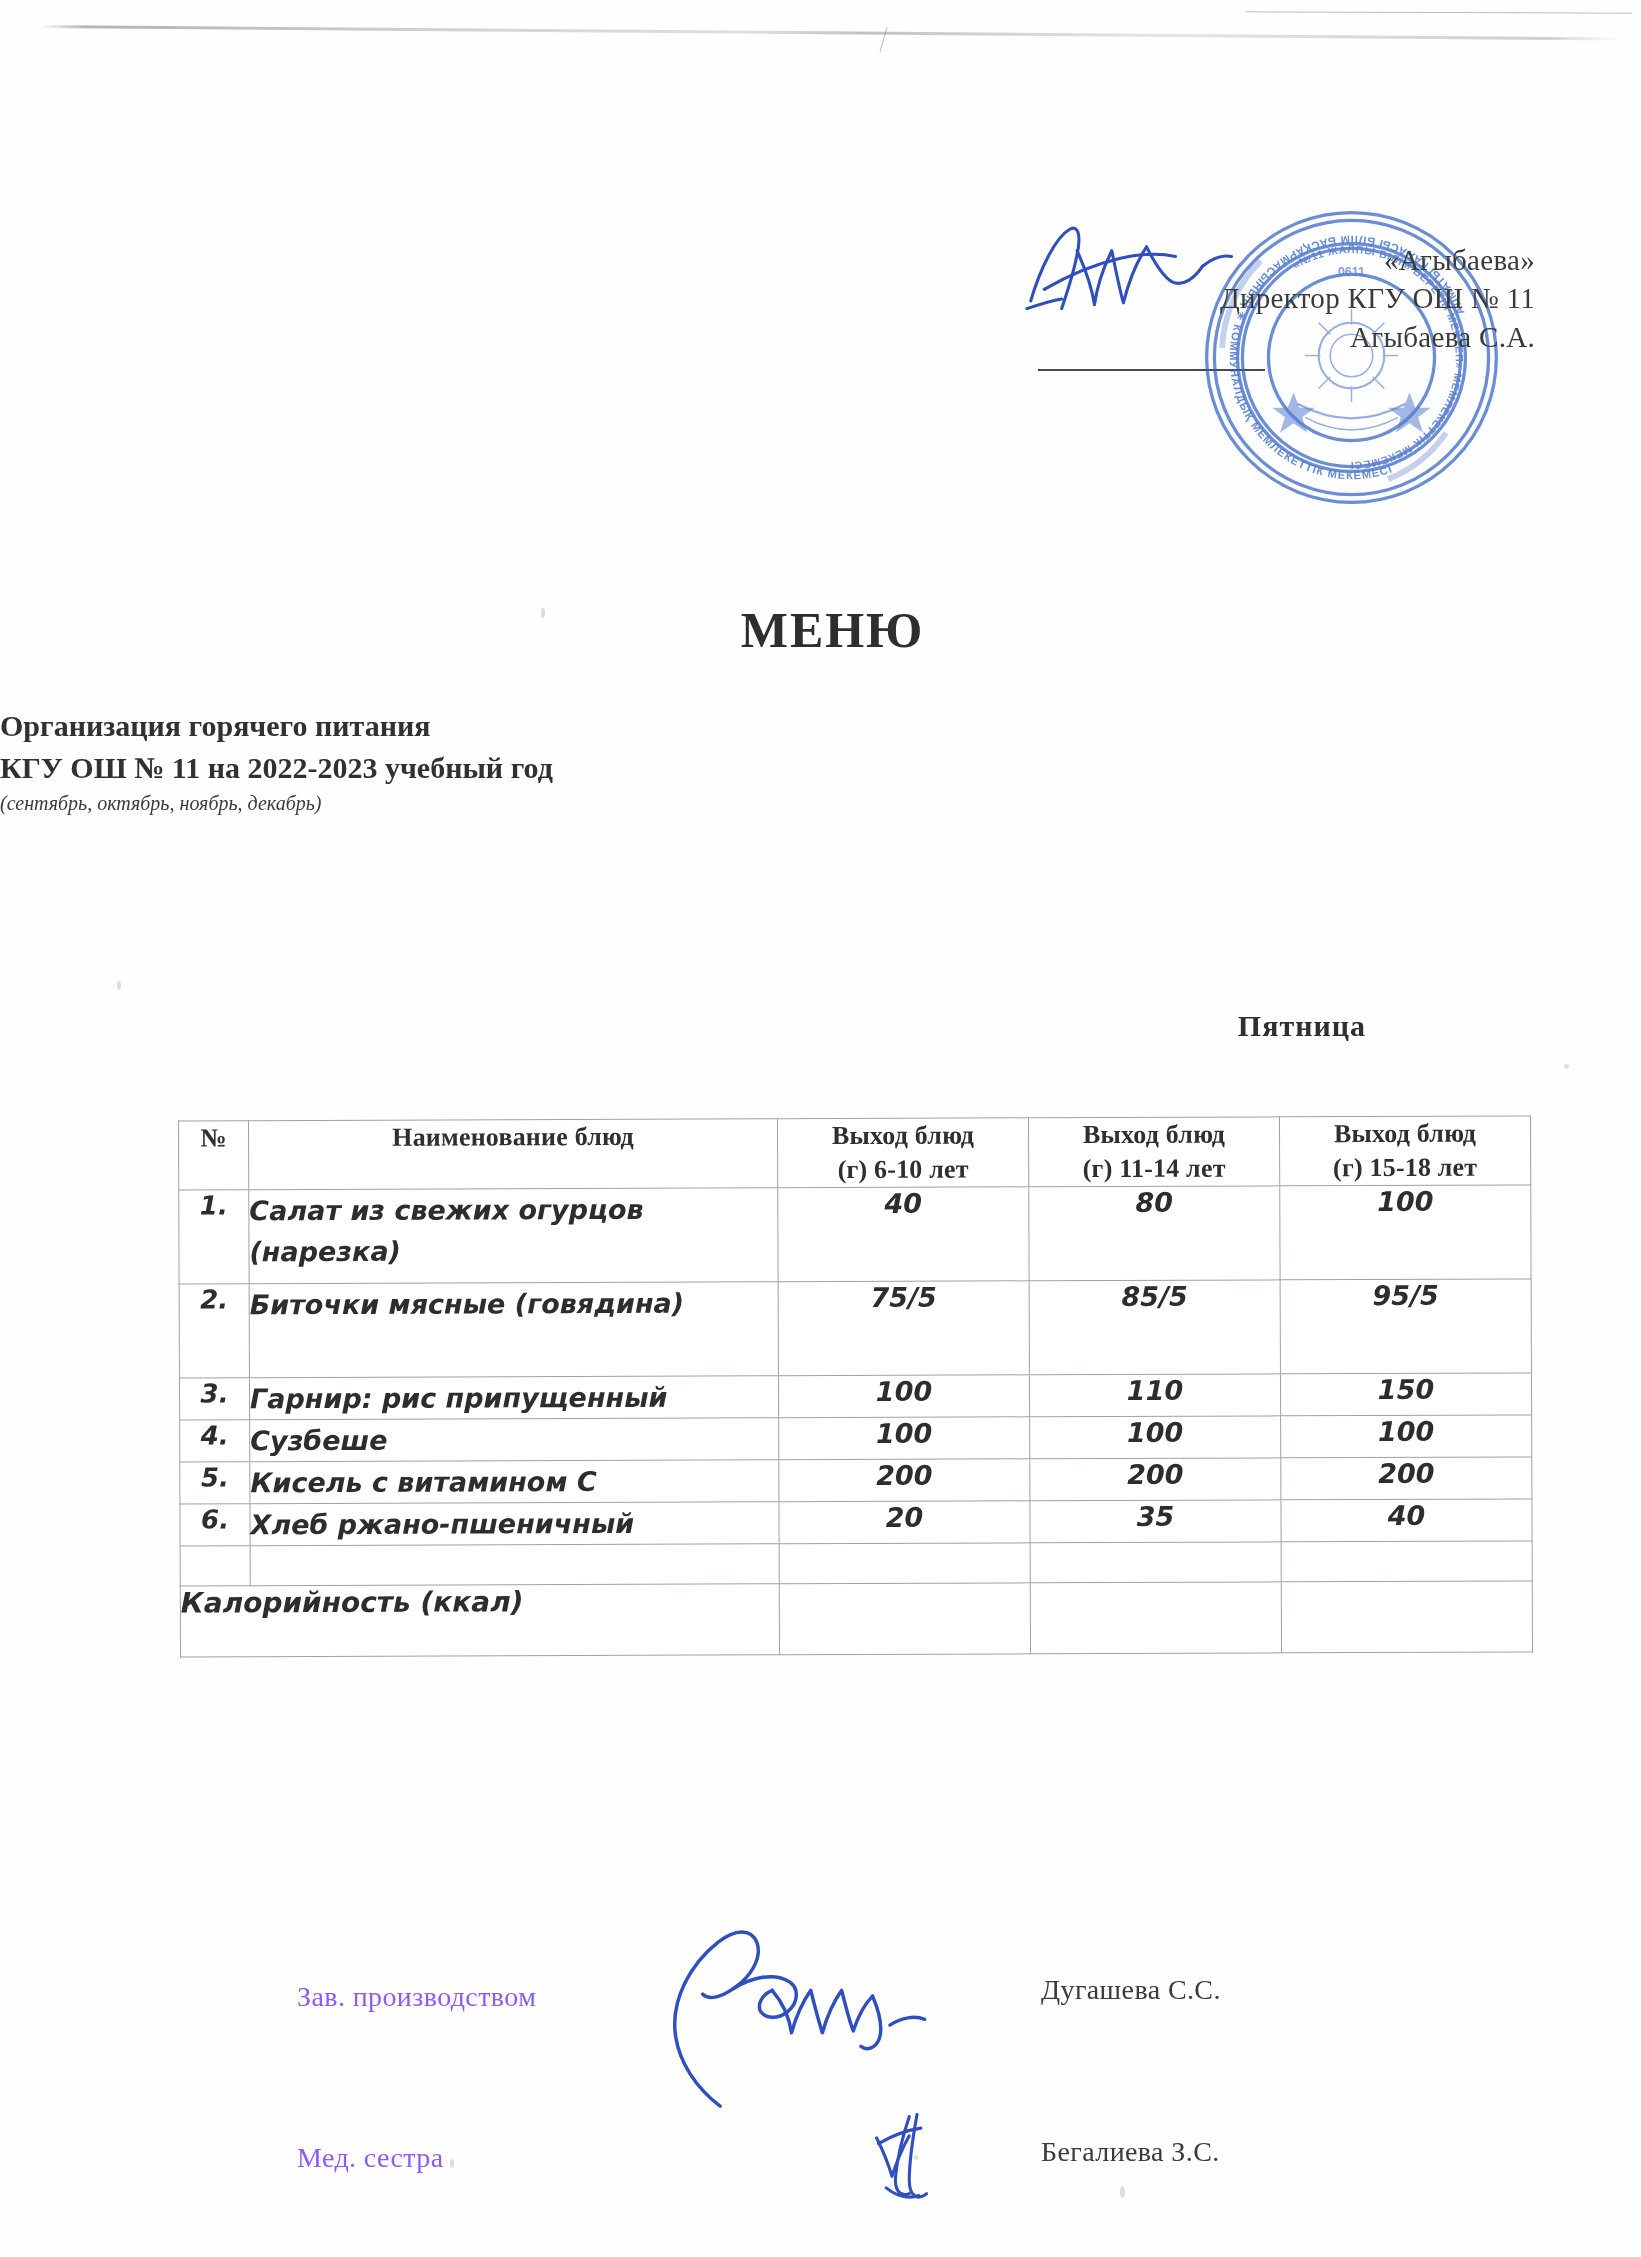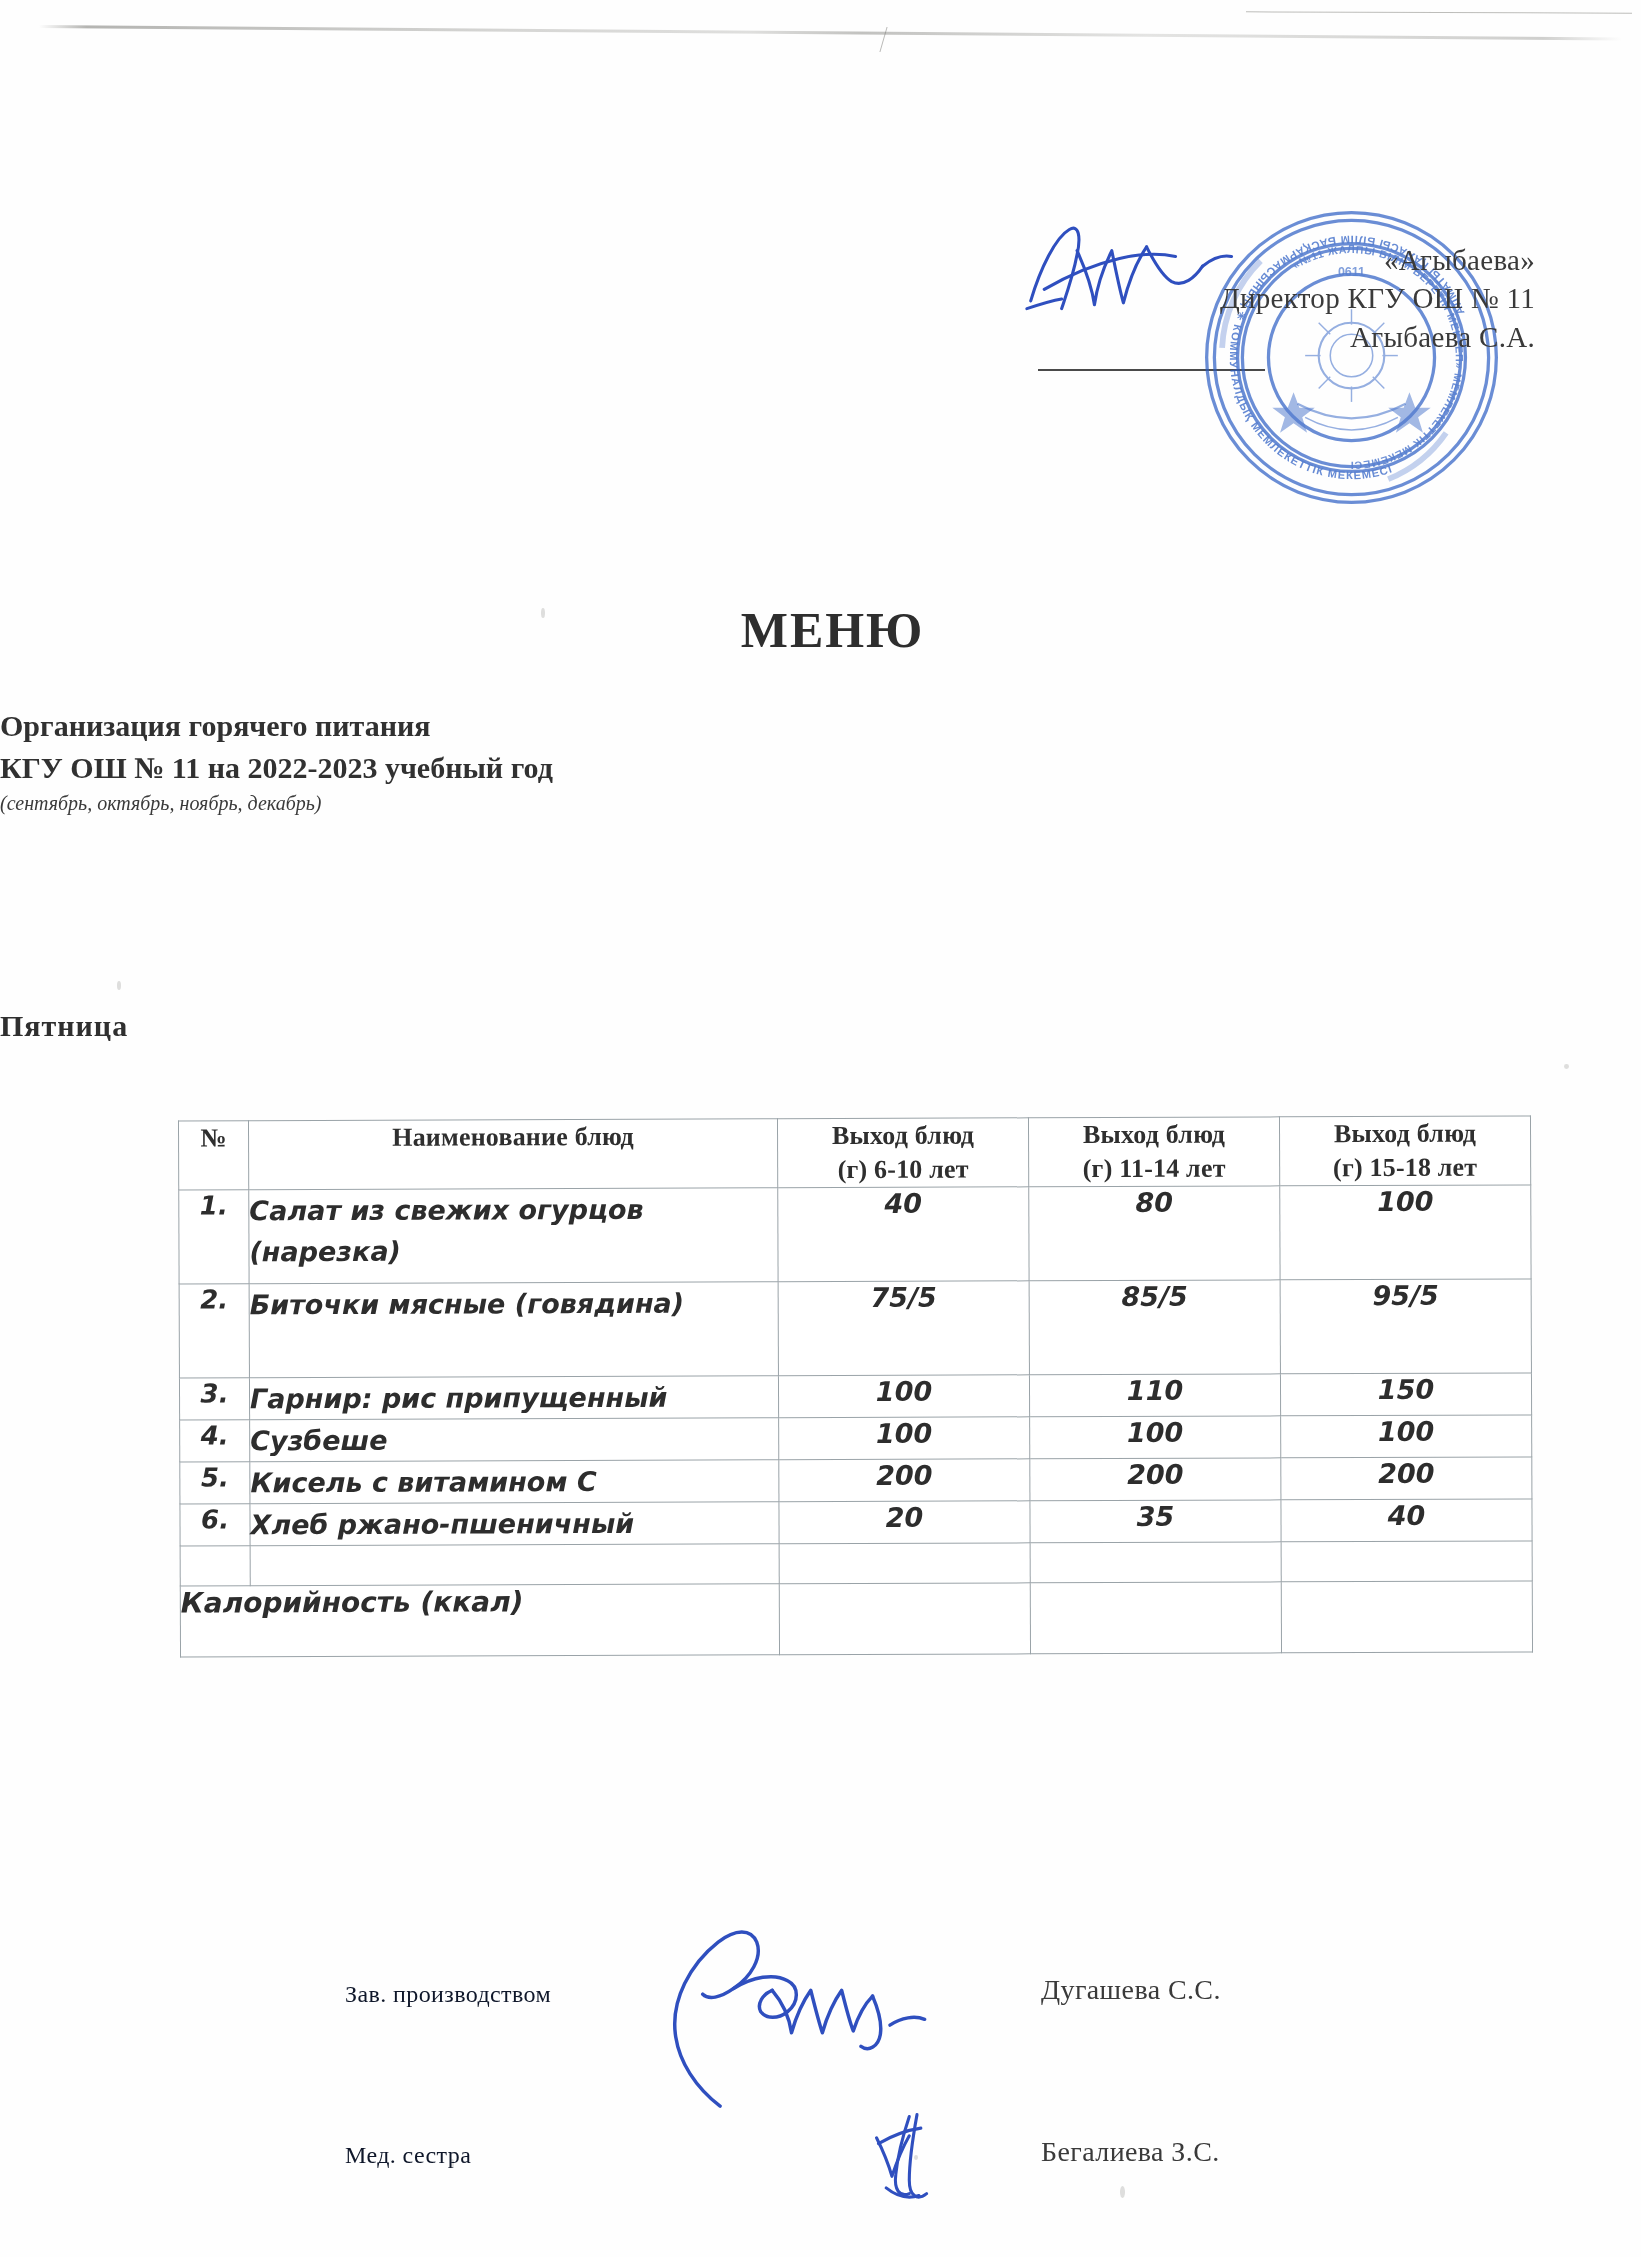--- a/index.html
+++ b/index.html
@@ -142,21 +142,21 @@
     font-size: 30px;
     font-weight: bold;
     letter-spacing: 1px;
     color: #2f2f2f;
   }
   .day-line {
     position: absolute;
     left: 0;
     top: 1009px;
     width: 1366px;
-    text-align: left;
+    text-align: right;
     font-size: 30px;
     font-weight: bold;
     letter-spacing: 1px;
     color: #2f2f2f;
   }
 
   
   .table-wrap {
     position: absolute;
     left: 179px;
@@ -237,25 +237,24 @@
     font-size: 28px;
     color: #2d2d2d;
     text-align: left;
     padding: 17.4px 5.8px 17.4px 11.6px;
     height: 70px;
     vertical-align: middle;
   }
   td.cal-cell { height: 70px; }
   .sig-role {
     position: absolute;
-    font-size: 24px;
-    color: #0f172a;
+    font-size: 28px;
+    color: #8b5cf6;
     letter-spacing: 0.4px;
     white-space: nowrap;
-    margin-left: 48px;
   }
   .sig-name {
     position: absolute;
     font-size: 28px;
     color: #3a3a3a;
     letter-spacing: 0.4px;
     white-space: nowrap;
   }
 
   .sig1-role { left: 297px; top: 1981px; }

